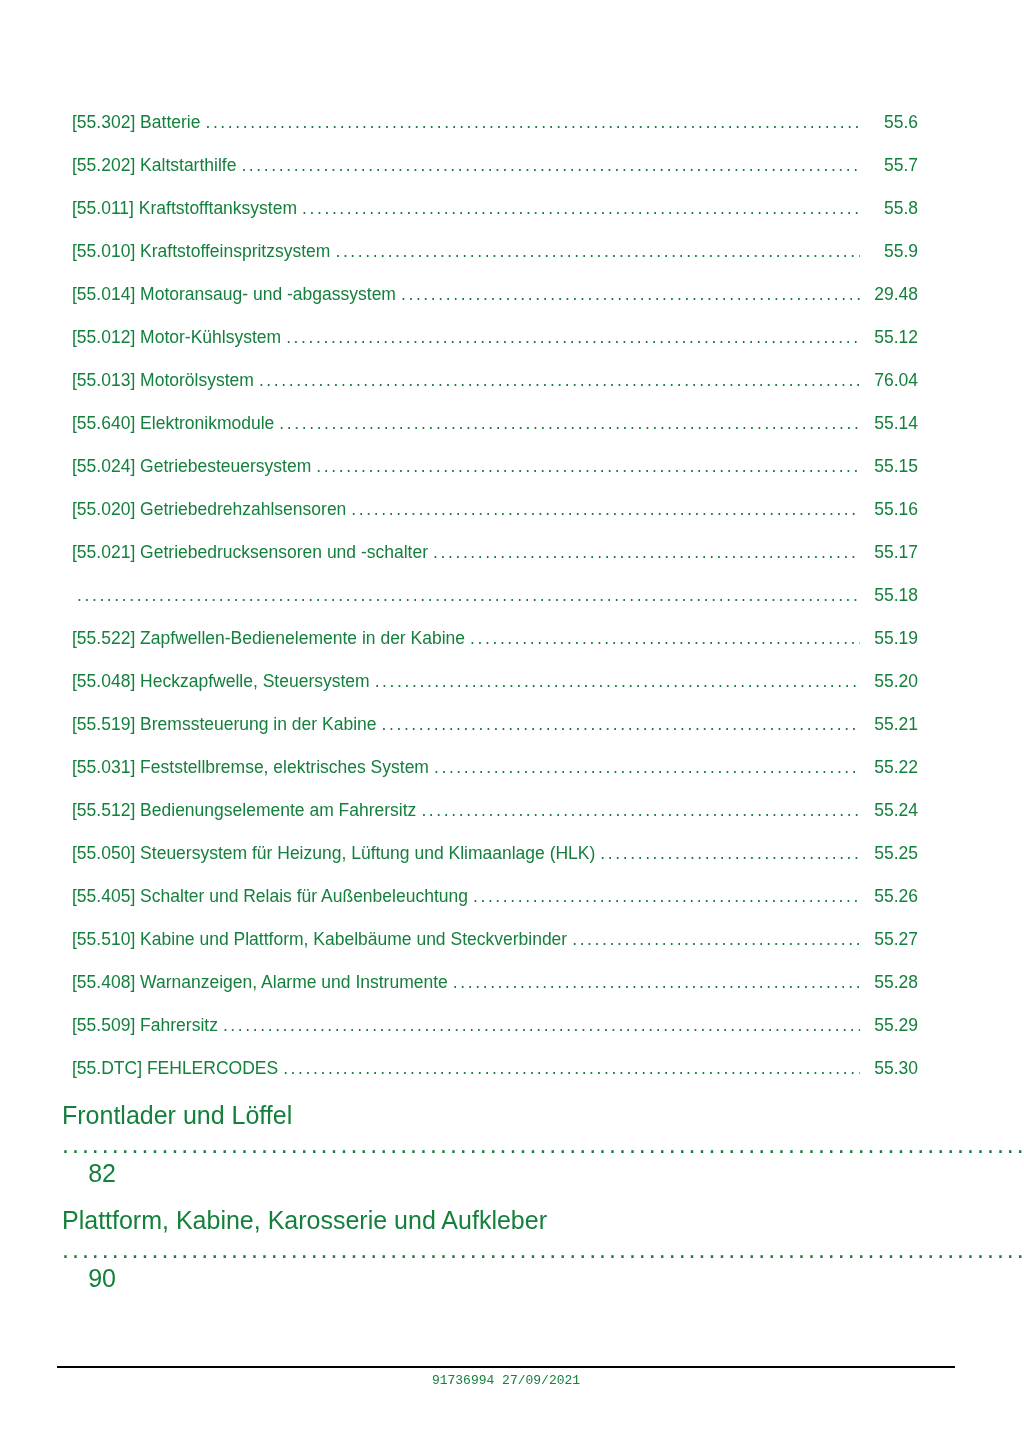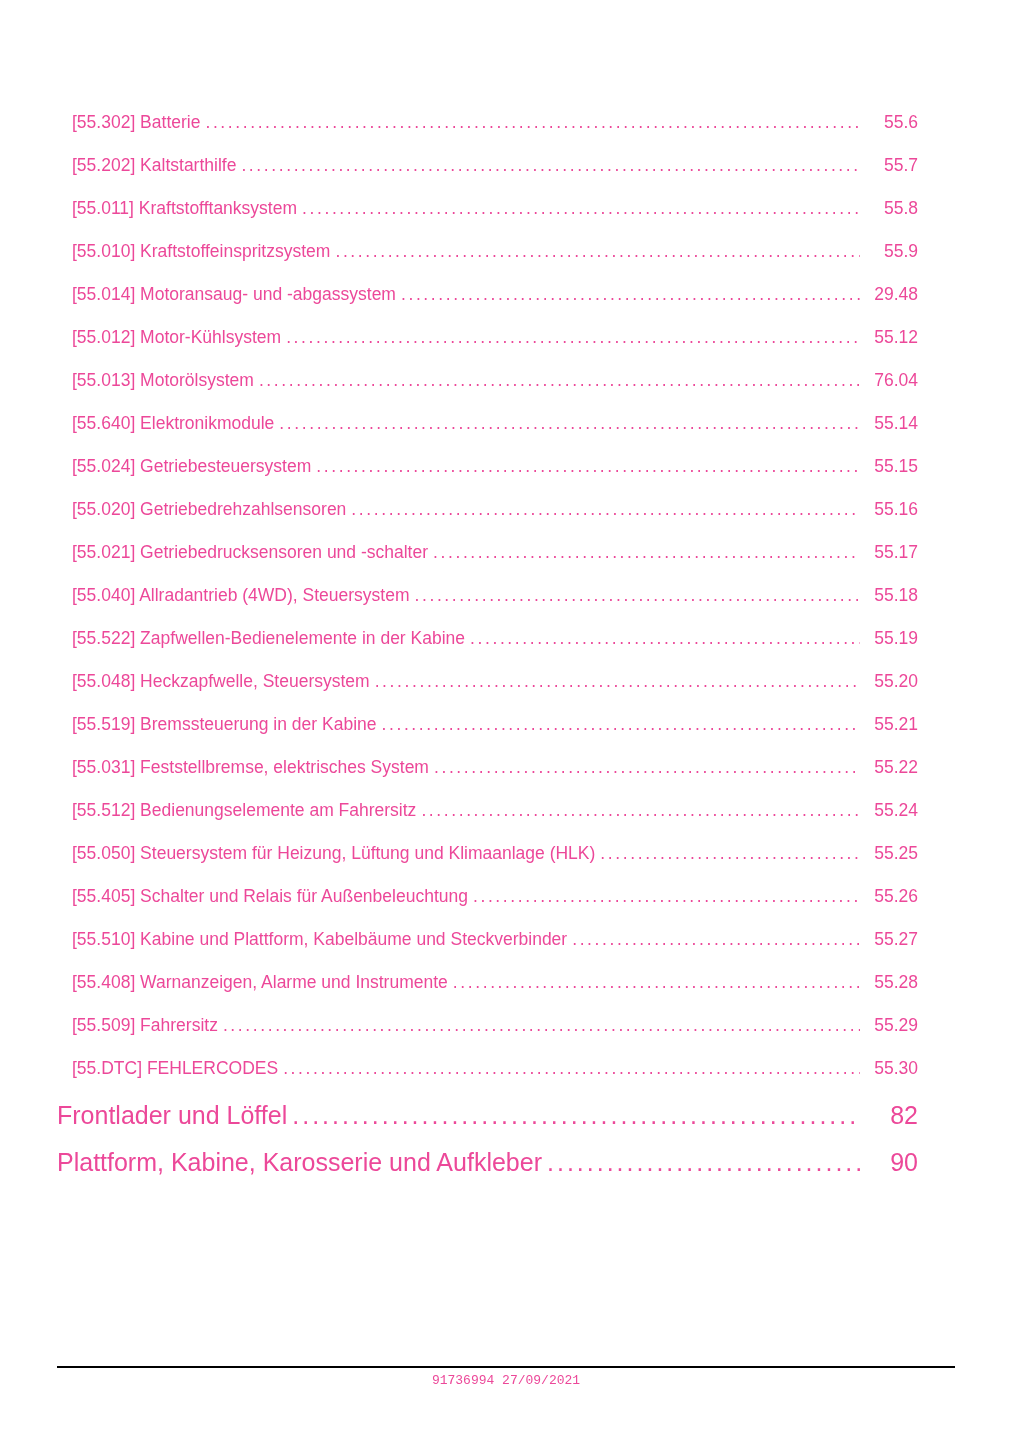--- a/index.html
+++ b/index.html
@@ -3,41 +3,42 @@
 <meta charset="utf-8">
 <style>
   html, body { margin: 0; padding: 0; background: #ffffff; }
   .page {
     width: 1012px;
     height: 1447px;
     box-sizing: border-box;
     position: relative;
     background: #ffffff;
     font-family: "Liberation Sans", sans-serif;
-    color: #ec4899;
+    color: #15803d;
   }
   .toc {
     position: absolute;
     top: 112px;
     left: 72px;
     right: 94px;
   }
   .toc-row {
     display: flex;
     align-items: baseline;
     font-size: 17.5px;
     line-height: 21px;
     margin-bottom: 22px;
   }
   .toc-row.chapter {
     font-size: 25px;
     line-height: 29px;
     margin-left: -15px;
     margin-top: 6px;
     margin-bottom: 18px;
+    flex-direction: column;
   }
   .toc-title { white-space: nowrap; }
   .toc-dots {
     flex: 1 1 auto;
     overflow: hidden;
     white-space: nowrap;
     margin: 0 4px 0 5px;
     min-width: 10px;
   }
   .toc-dots::before {
@@ -116,21 +117,20 @@
         <span class="toc-title">[55.020] Getriebedrehzahlsensoren</span>
         <span class="toc-dots"></span>
         <span class="toc-page">55.16</span>
       </div>
       <div class="toc-row sub">
         <span class="toc-title">[55.021] Getriebedrucksensoren und -schalter</span>
         <span class="toc-dots"></span>
         <span class="toc-page">55.17</span>
       </div>
       <div class="toc-row sub">
-        <span class="toc-title">[55.040] Allradantrieb (4WD), Steuersystem</span>
         <span class="toc-dots"></span>
         <span class="toc-page">55.18</span>
       </div>
       <div class="toc-row sub">
         <span class="toc-title">[55.522] Zapfwellen-Bedienelemente in der Kabine</span>
         <span class="toc-dots"></span>
         <span class="toc-page">55.19</span>
       </div>
       <div class="toc-row sub">
         <span class="toc-title">[55.048] Heckzapfwelle, Steuersystem</span>

